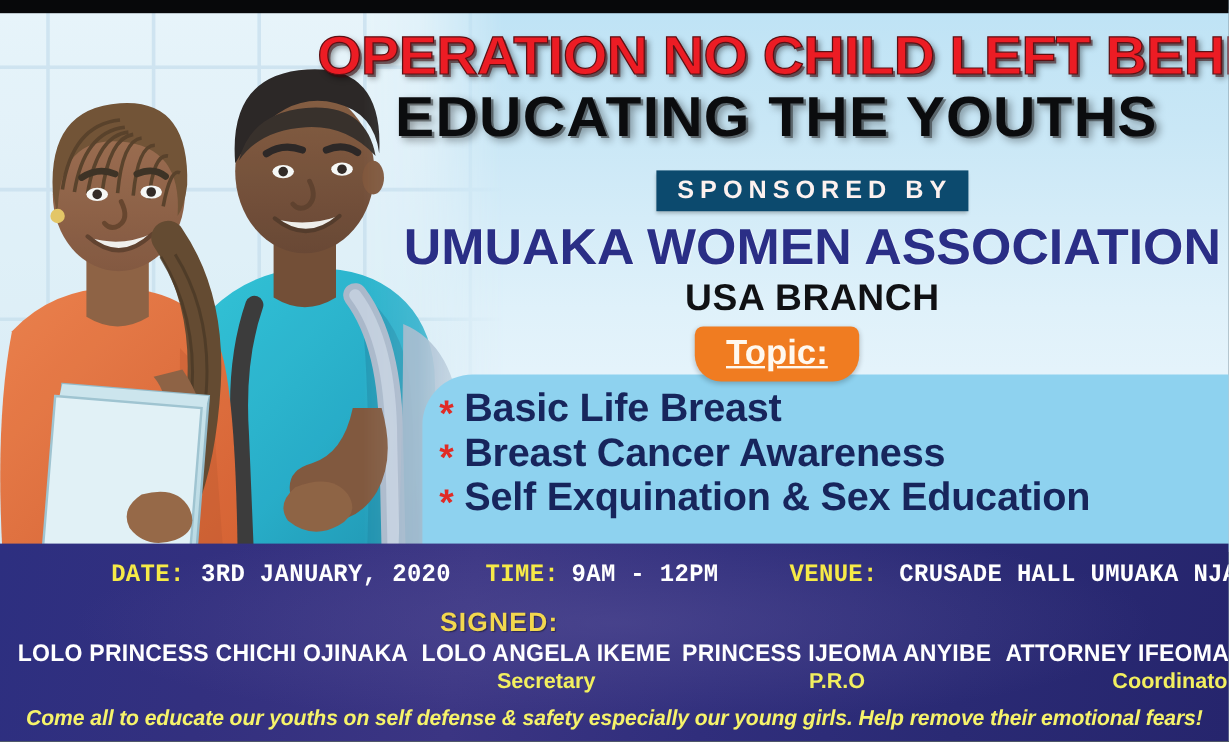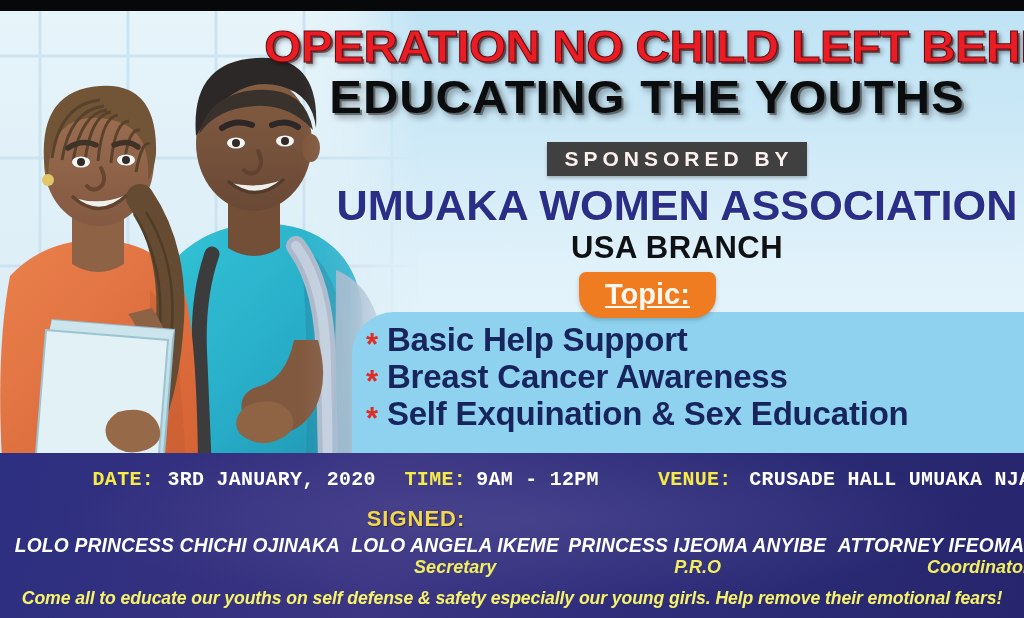--- a/index.html
+++ b/index.html
@@ -69,21 +69,21 @@
     white-space:nowrap;
   }
 
   
   .sponsor-block{
     position:absolute;left:330px;top:142px;width:694px;z-index:20;
     text-align:center;
   }
   .sponsored-by{
     display:inline-block;
-    background:#404040;
+    background:#0c4a6e;
     color:#fdf1ef;
     font-size:21px;line-height:21px;
     font-weight:bold;
     letter-spacing:5px;
     padding:6px 13px 7px 17px;
     box-shadow:0 2px 3px rgba(0,0,0,.25);
   }
   .assoc-name{
     margin-top:8px;
     font-size:42px;line-height:44px;
@@ -173,21 +173,21 @@
     position:absolute;left:0;top:508px;width:832px;z-index:18;
     text-align:center;
     color:#f3d84e;
     font-size:22px;line-height:22px;font-weight:bold;
     letter-spacing:1px;
     text-shadow:1px 1px 1px rgba(0,0,0,.4);
   }
 
   .signers{
     position:absolute;left:8px;top:534px;width:1008px;z-index:18;
-    display:flex;justify-content:space-between;align-items:flex-start;font-style:italic;
+    display:flex;justify-content:space-between;align-items:flex-start;
   }
   .signer{text-align:center;flex:0 0 auto;}
   .signer-name{
     color:#ffffff;font-weight:bold;
     font-family:"Liberation Sans Narrow","Liberation Sans",sans-serif;
     font-size:20px;line-height:22px;letter-spacing:0.2px;
     transform:scaleX(0.96);white-space:nowrap;
   }
   .signer-role{
     color:#f2ef5f;font-weight:bold;
@@ -362,21 +362,21 @@
     <div class="assoc-name">UMUAKA WOMEN ASSOCIATION</div>
     <div class="assoc-branch">USA BRANCH</div>
   </div>
 
   <div class="topic-panel"></div>
   <div class="topic-pill">Topic:</div>
 
   <div class="topic-list">
     <div class="topic-item">
       <span class="topic-star">*</span>
-      <span>Basic Help Support</span>
+      <span>Basic Life Breast</span>
     </div>
     <div class="topic-item">
       <span class="topic-star">*</span>
       <span>Breast Cancer Awareness</span>
     </div>
     <div class="topic-item">
       <span class="topic-star">*</span>
       <span>Self Exquination &amp; Sex Education</span>
     </div>
   </div>

